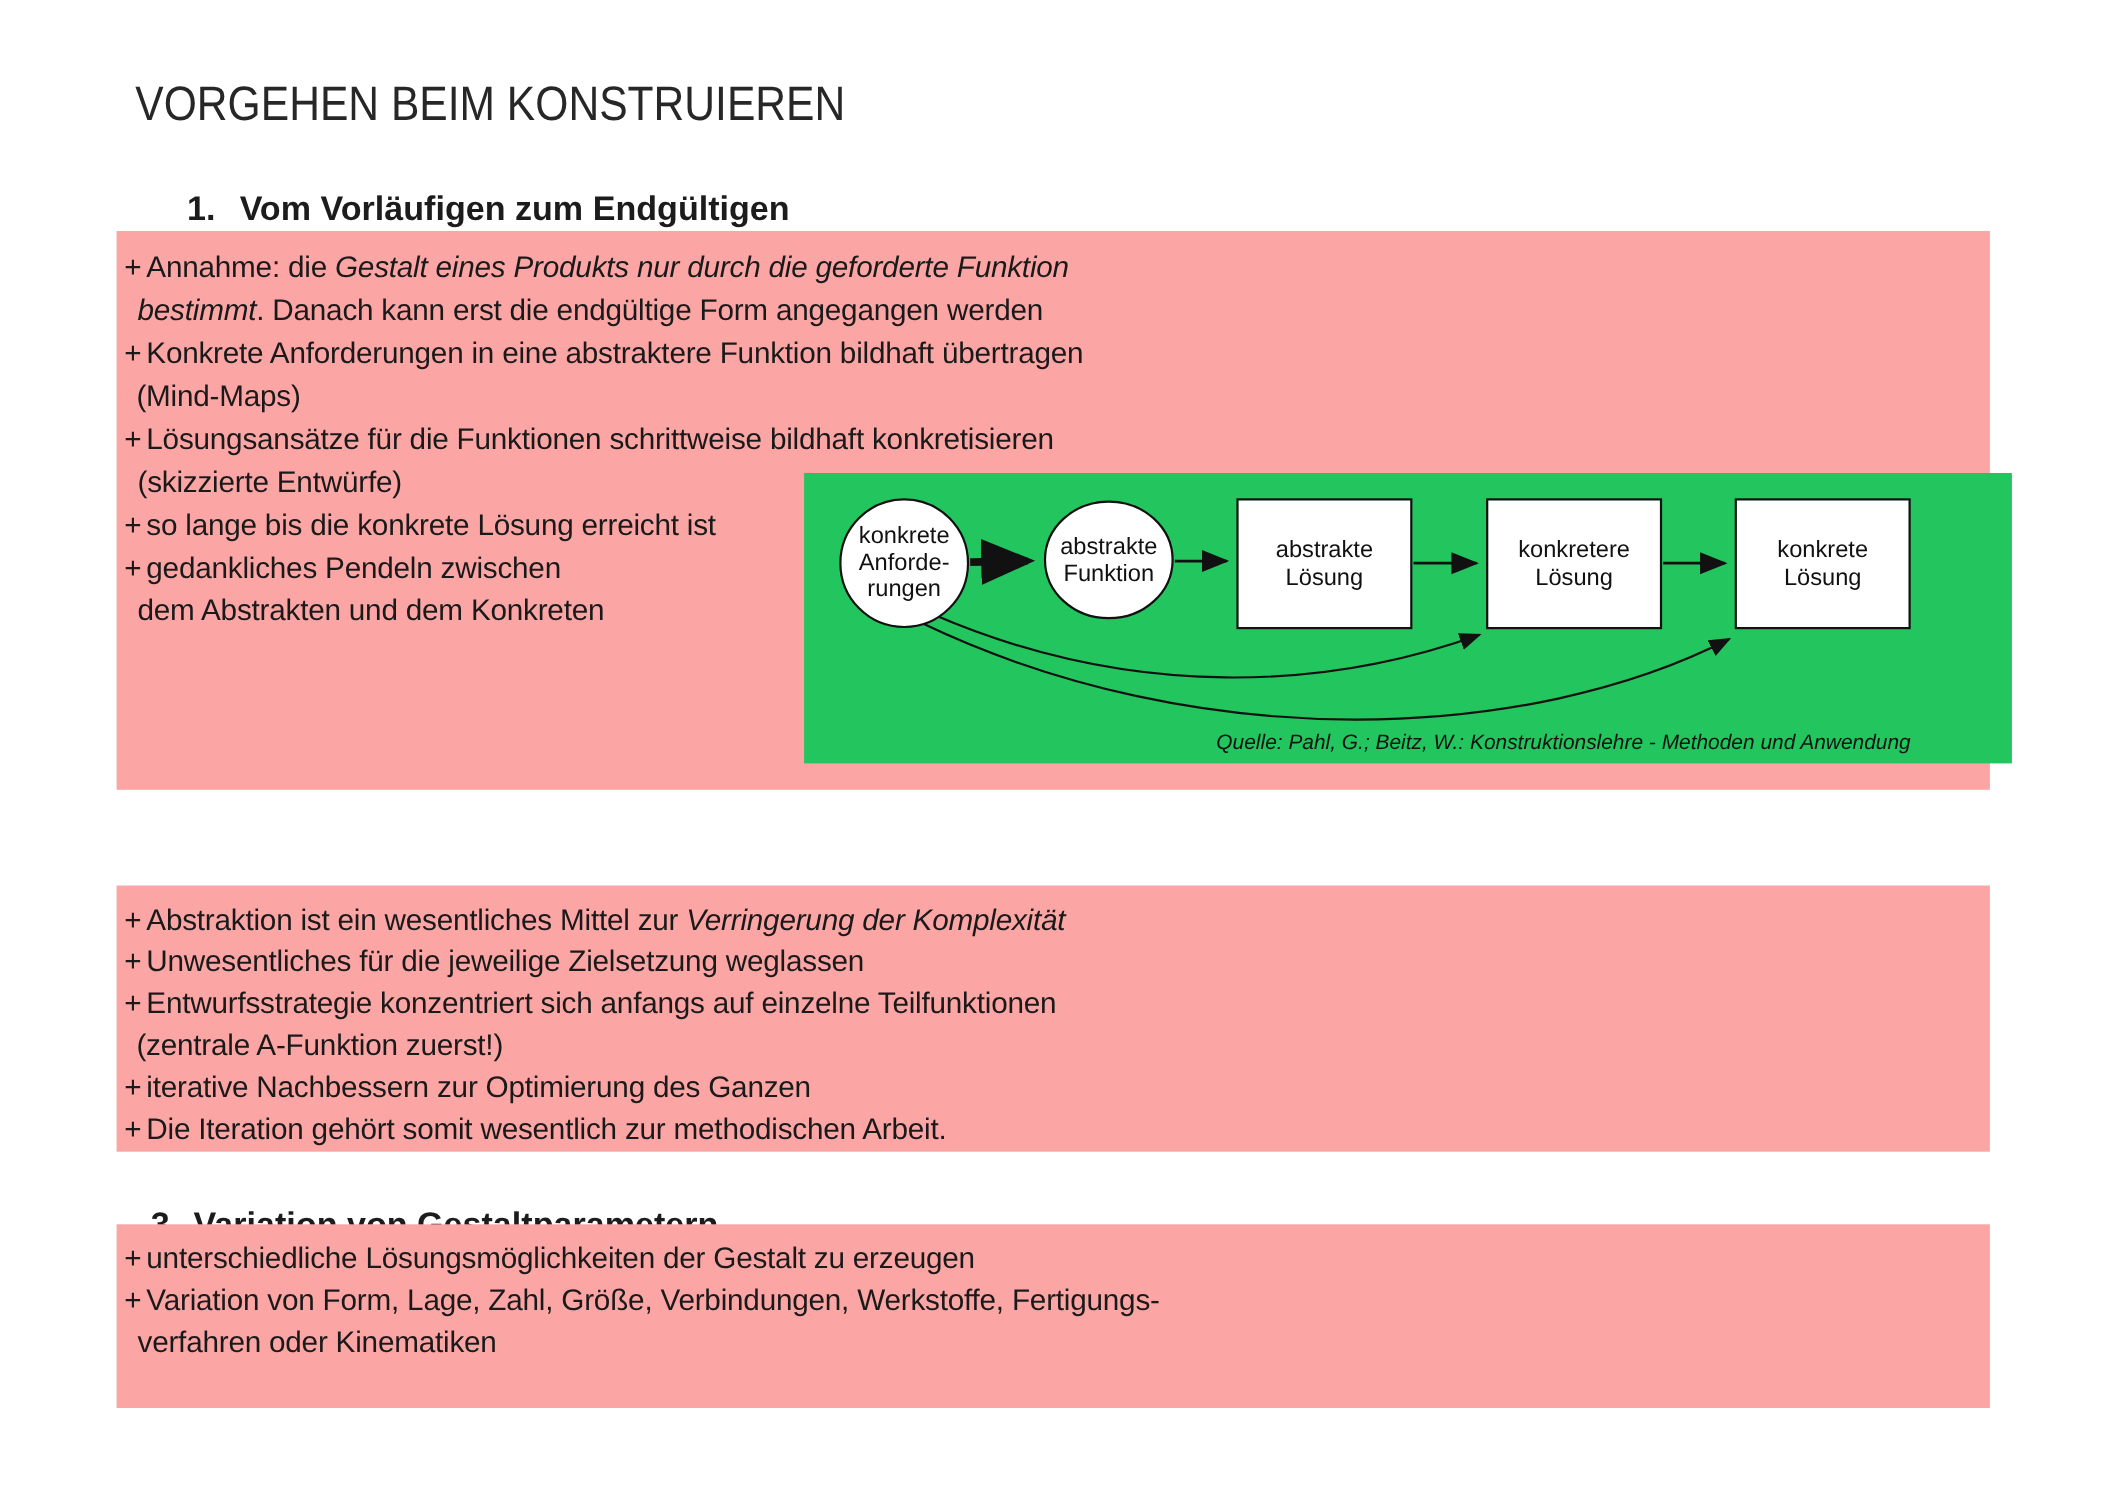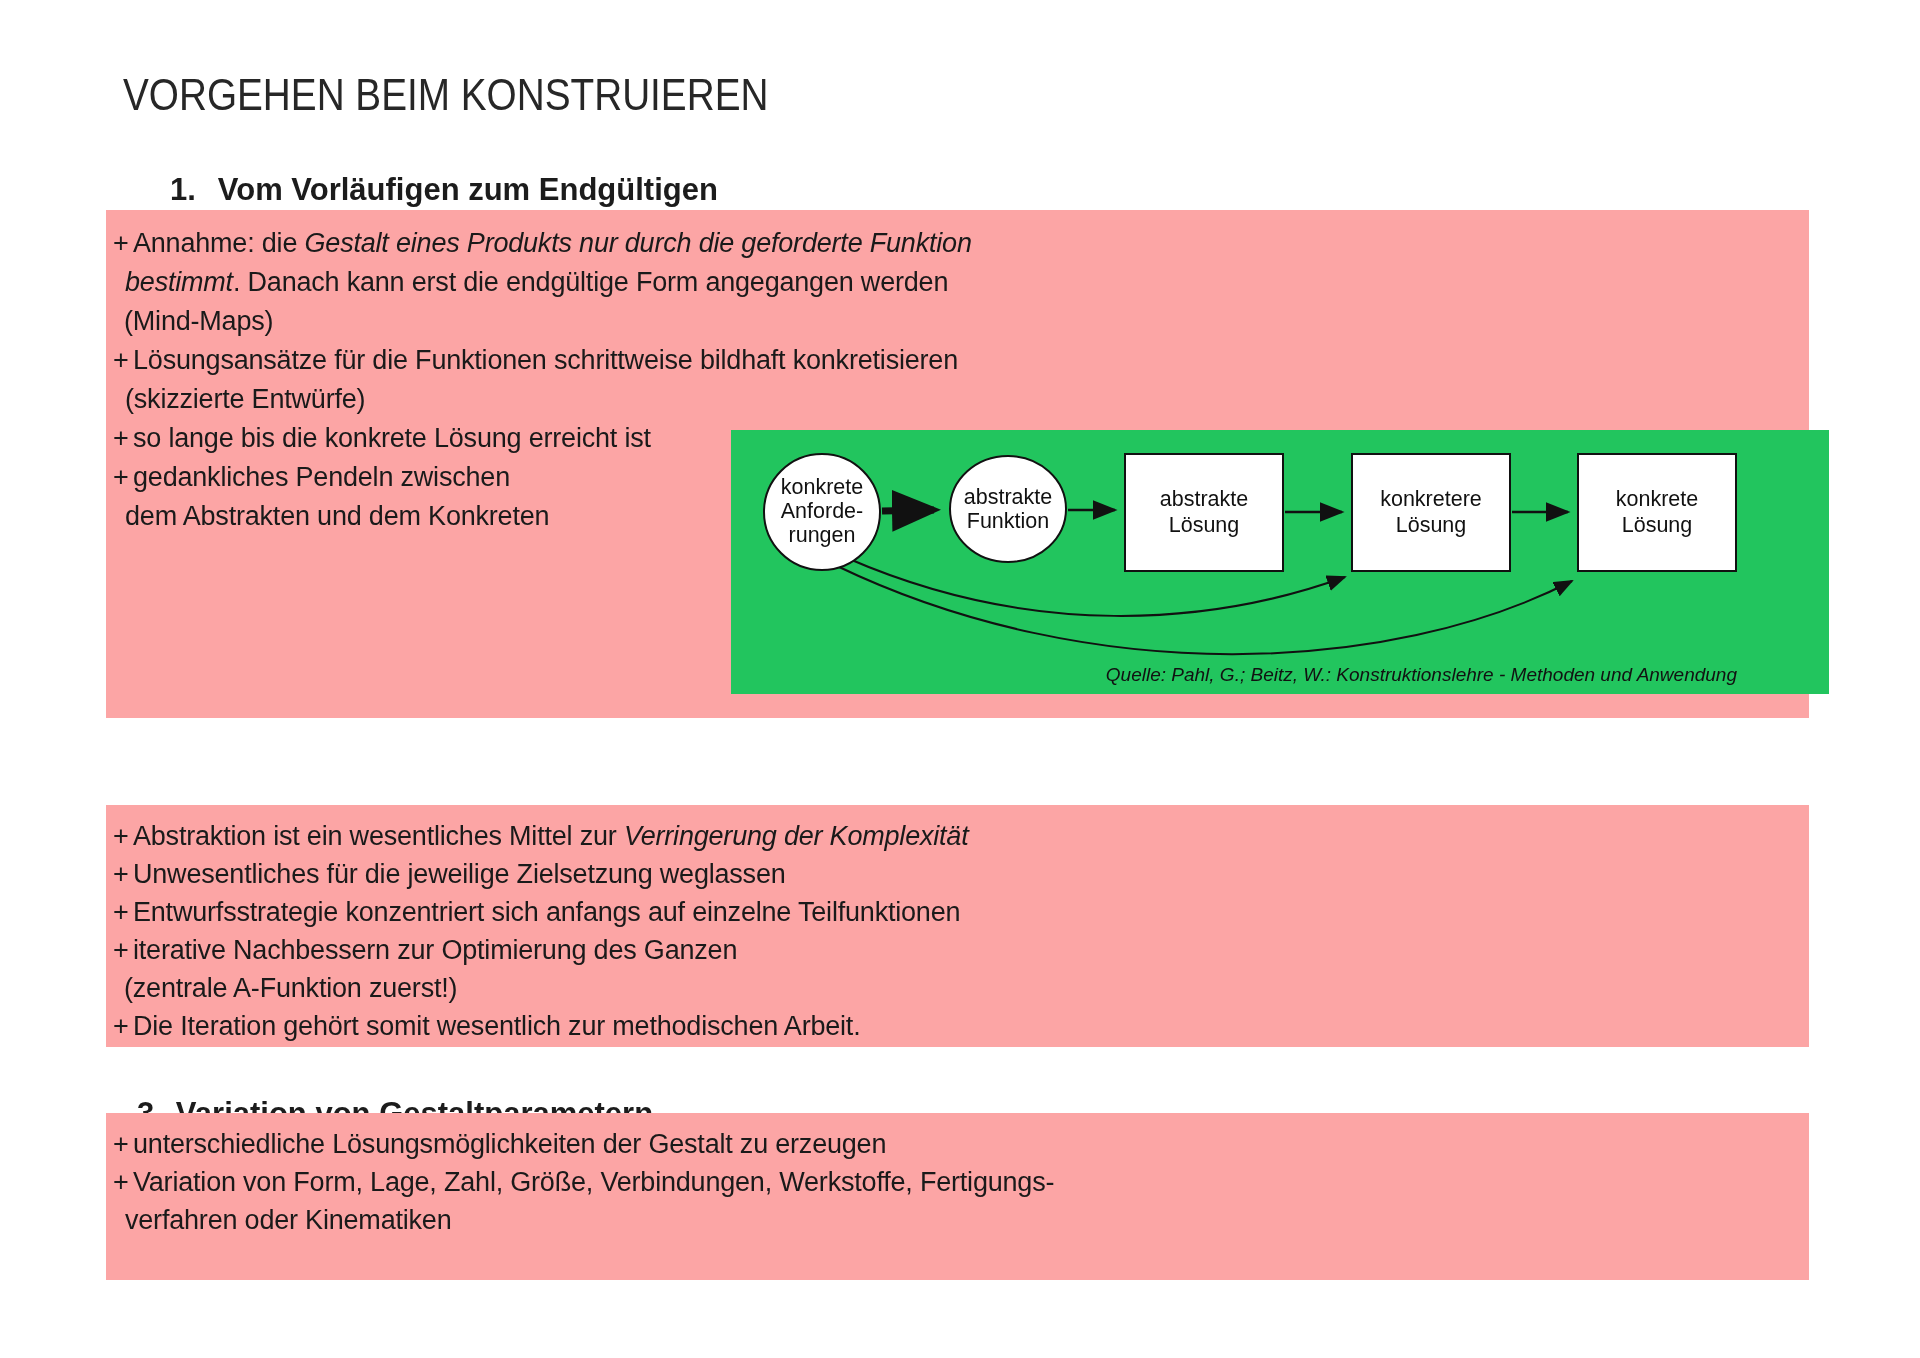--- a/index.html
+++ b/index.html
@@ -62,20 +62,21 @@
 
   <div class="page-title">VORGEHEN BEIM KONSTRUIEREN</div>
 
   <div class="sec-heading h1">
     <span class="sec-num">1.</span><span>Vom Vorläufigen zum Endgültigen</span>
   </div>
 
   <div class="panel panel-1">
     <div class="line bullet"><span class="plus">+</span><span>Annahme: die </span><span class="it">Gestalt eines Produkts nur durch die geforderte Funktion</span></div>
     <div class="line cont"><span class="it">bestimmt</span><span>. Danach kann erst die endgültige Form angegangen werden</span></div>
+    <div class="line bullet"><span class="plus">+</span><span>Konkrete Anforderungen in eine abstraktere Funktion bildhaft übertragen</span></div>
     <div class="line cont2"><span>(Mind-Maps)</span></div>
     <div class="line bullet"><span class="plus">+</span><span>Lösungsansätze für die Funktionen schrittweise bildhaft konkretisieren</span></div>
     <div class="line cont"><span>(skizzierte Entwürfe)</span></div>
     <div class="line bullet"><span class="plus">+</span><span>so lange bis die konkrete Lösung erreicht ist</span></div>
     <div class="line bullet"><span class="plus">+</span><span>gedankliches Pendeln zwischen</span></div>
     <div class="line cont"><span>dem Abstrakten und dem Konkreten</span></div>
   </div>
 
   <div class="figure">
     <svg viewBox="0 0 1040 264">
@@ -120,22 +121,22 @@
 
       <text class="src-label" x="1006" y="251" text-anchor="end">Quelle: Pahl, G.; Beitz, W.: Konstruktionslehre - Methoden und Anwendung</text>
     </svg>
   </div>
 
 
   <div class="panel panel-2">
     <div class="line bullet"><span class="plus">+</span><span>Abstraktion ist ein wesentliches Mittel zur </span><span class="it">Verringerung der Komplexität</span></div>
     <div class="line bullet"><span class="plus">+</span><span>Unwesentliches für die jeweilige Zielsetzung weglassen</span></div>
     <div class="line bullet"><span class="plus">+</span><span>Entwurfsstrategie konzentriert sich anfangs auf einzelne Teilfunktionen</span></div>
+    <div class="line cont2"><span>(zentrale A-Funktion zuerst!)</span></div>
     <div class="line bullet"><span class="plus">+</span><span>iterative Nachbessern zur Optimierung des Ganzen</span></div>
-    <div class="line cont2"><span>(zentrale A-Funktion zuerst!)</span></div>
     <div class="line bullet"><span class="plus">+</span><span>Die Iteration gehört somit wesentlich zur methodischen Arbeit.</span></div>
   </div>
 
   <div class="sec-heading h3">
     <span class="sec-num">3.</span><span>Variation von Gestaltparametern</span>
   </div>
 
   <div class="panel panel-3">
     <div class="line bullet"><span class="plus">+</span><span>unterschiedliche Lösungsmöglichkeiten der Gestalt zu erzeugen</span></div>
     <div class="line bullet"><span class="plus">+</span><span>Variation von Form, Lage, Zahl, Größe, Verbindungen, Werkstoffe, Fertigungs-</span></div>

